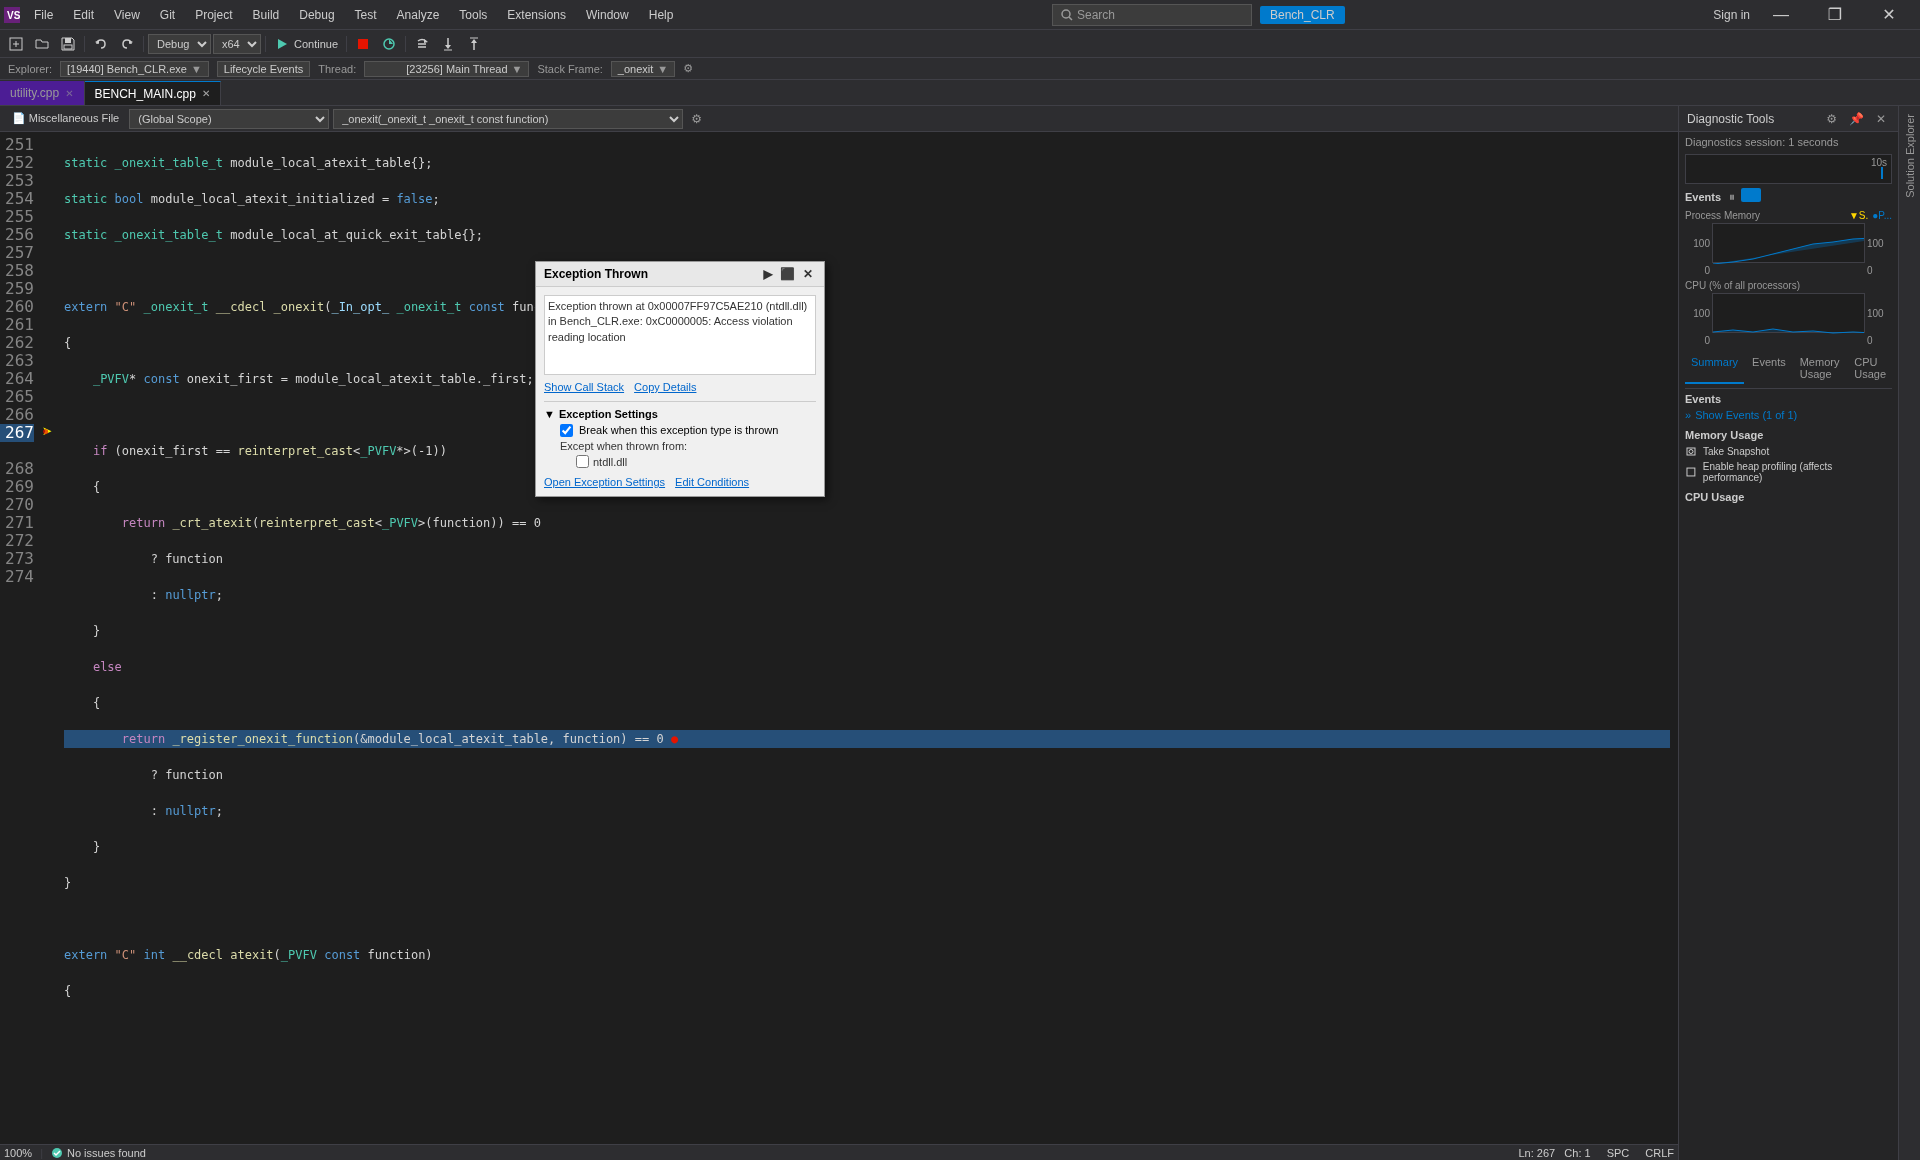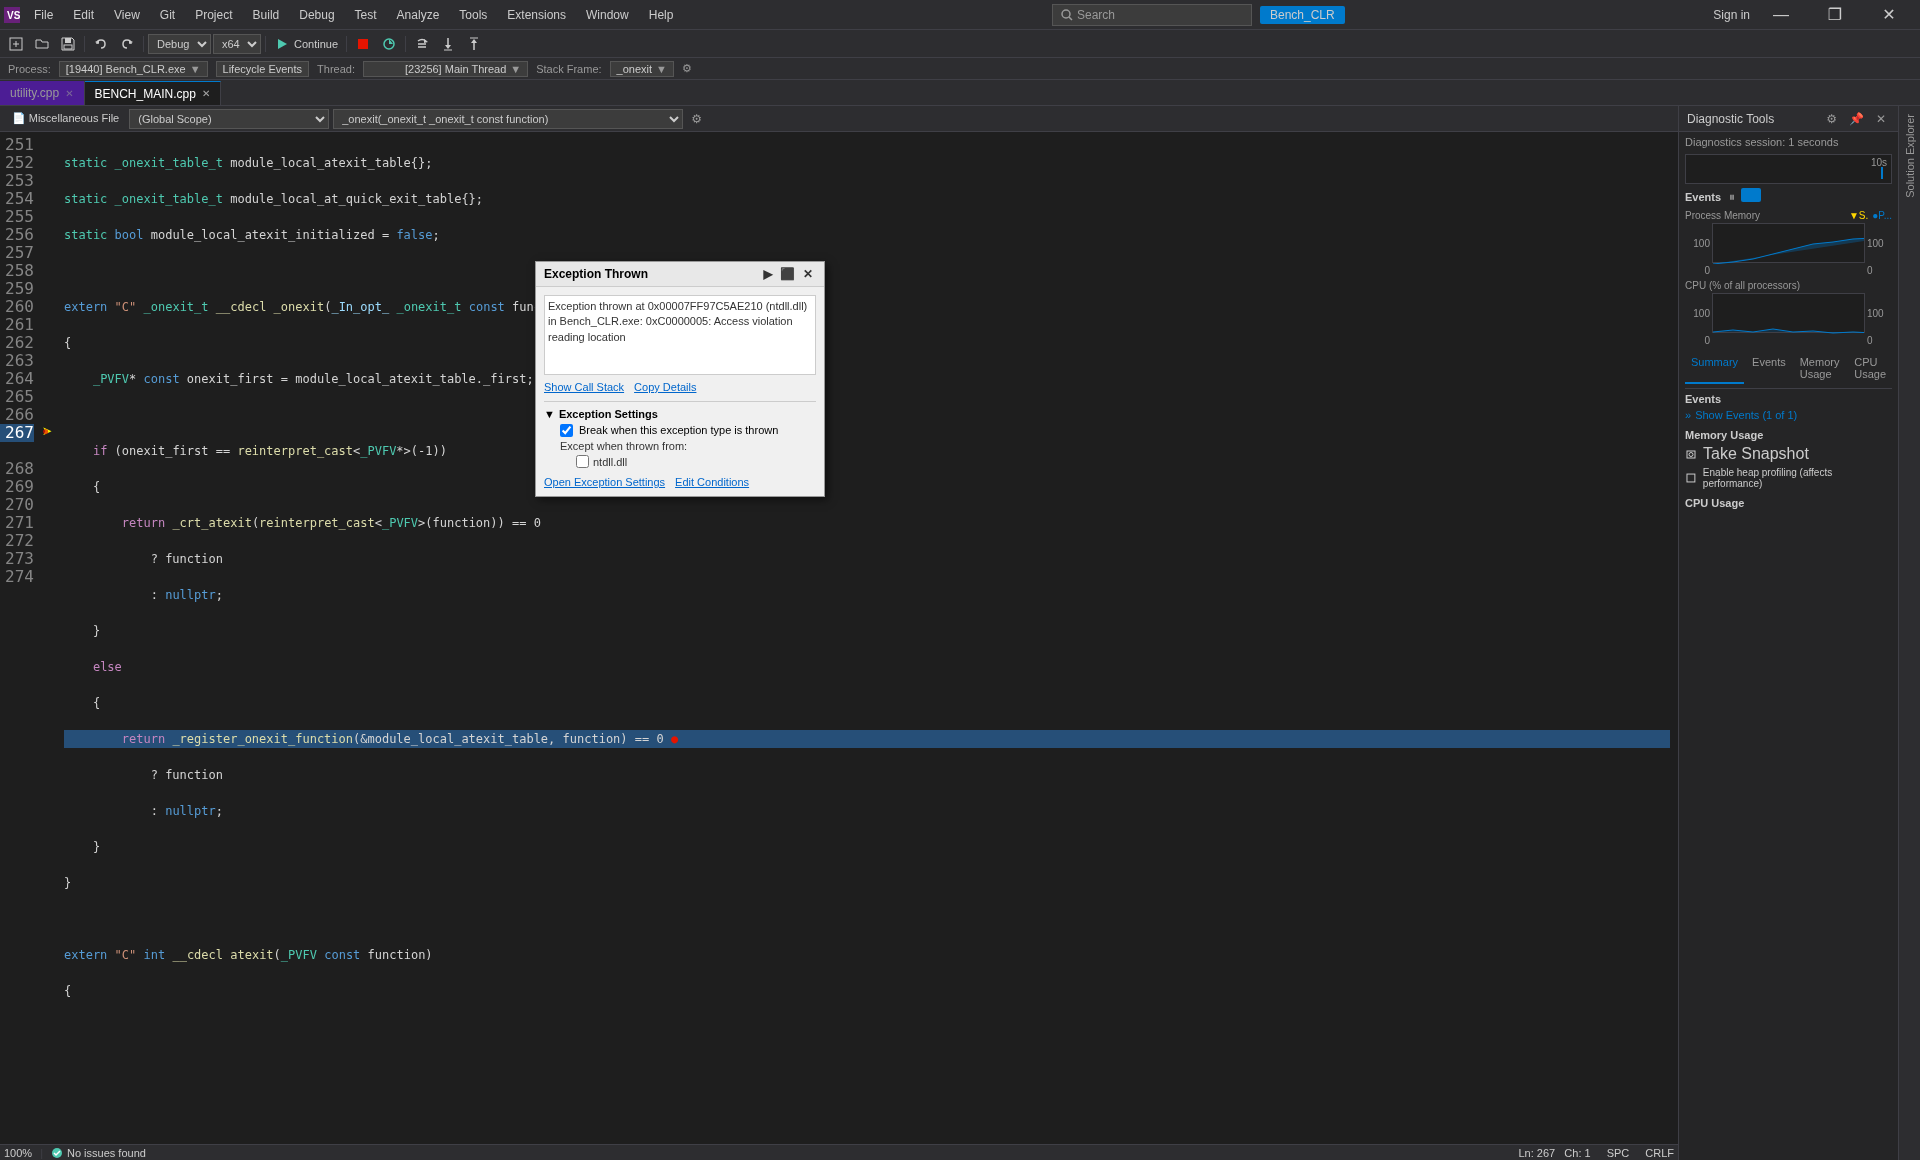--- a/index.html
+++ b/index.html
@@ -183,21 +183,21 @@
   <div class="tb-btn">
     <svg width="16" height="16" viewBox="0 0 16 16">
         <line x1="8" y1="14" x2="8" y2="6" stroke="#cccccc" stroke-width="1.5"></line>
         <polygon points="5,7 8,3 11,7" fill="#cccccc"></polygon>
         <line x1="4" y1="2" x2="12" y2="2" stroke="#cccccc" stroke-width="1"></line>
       </svg>
   </div>
 </div>
 
 <div id="infobar">
-  <span style="color:#999;">Process:</span>
+  <span style="color:#999;">Explorer:</span>
   <span style="background:#3c3c3c; border:1px solid #555; padding:1px 6px; display:flex; align-items:center; gap:4px; cursor:pointer;">
     <span style="color:#cccccc;">[19440] Bench_CLR.exe</span>
     <span style="color:#999;">▼</span>
   </span>
   <span style="color:#cccccc; cursor:pointer; border:1px solid #555; padding:1px 6px; background:#3c3c3c;">Lifecycle Events</span>
   <span style="color:#999;">Thread:</span>
   <span style="background:#3c3c3c; border:1px solid #555; padding:1px 6px; display:flex; align-items:center; gap:4px; cursor:pointer;">
     <span style="color:#cccccc;padding-left:35px;">[23256] Main Thread</span>
     <span style="color:#999;">▼</span>
   </span>
@@ -259,22 +259,22 @@
           <div style="height:18px;"></div>
           <div style="height:18px;"></div>
           <div style="height:18px;"></div>
         <div style="height:18px; position:relative;">
           <span style="color:#ffff00; font-size:12px; position:absolute; left:2px;">➤</span>
           <span style="color:#e51400; font-size:12px; position:absolute; left:2px; opacity:0.7;">●</span>
         </div>
       </div>
       <div id="code-content" style="flex:1; font-family:Consolas,monospace; font-size:12px; line-height:18px; padding:4px 8px; overflow:auto; white-space:pre; color:#d4d4d4; background:#1e1e1e;">
 <span class="code-line"><span style="color:#4ec9b0;">static</span> <span style="color:#4ec9b0;">_onexit_table_t</span> module_local_atexit_table{};</span>
+<span class="code-line"><span style="color:#4ec9b0;">static</span> <span style="color:#569cd6;">bool</span> module_local_atexit_initialized = <span style="color:#569cd6;">false</span>;</span>
 <span class="code-line"><span style="color:#4ec9b0;">static</span> <span style="color:#4ec9b0;">_onexit_table_t</span> module_local_at_quick_exit_table{};</span>
-<span class="code-line"><span style="color:#4ec9b0;">static</span> <span style="color:#569cd6;">bool</span> module_local_atexit_initialized = <span style="color:#569cd6;">false</span>;</span>
 <span class="code-line"></span>
 <span class="code-line"><span style="color:#569cd6;">extern</span> <span style="color:#ce9178;">"C"</span> <span style="color:#4ec9b0;">_onexit_t</span> <span style="color:#dcdcaa;">__cdecl</span> <span style="color:#dcdcaa;">_onexit</span>(<span style="color:#9cdcfe;">_In_opt_</span> <span style="color:#4ec9b0;">_onexit_t</span> <span style="color:#569cd6;">const</span> function)</span>
 <span class="code-line">{</span>
 <span class="code-line">    <span style="color:#4ec9b0;">_PVFV</span>* <span style="color:#569cd6;">const</span> onexit_first = module_local_atexit_table._first;</span>
 <span class="code-line"></span>
 <span class="code-line">    <span style="color:#c586c0;">if</span> (onexit_first == <span style="color:#dcdcaa;">reinterpret_cast</span>&lt;<span style="color:#4ec9b0;">_PVFV</span>*&gt;(-1))</span>
 <span class="code-line">    {</span>
 <span class="code-line">        <span style="color:#c586c0;">return</span> <span style="color:#dcdcaa;">_crt_atexit</span>(<span style="color:#dcdcaa;">reinterpret_cast</span>&lt;<span style="color:#4ec9b0;">_PVFV</span>&gt;(function)) == 0</span>
 <span class="code-line">            ? function</span>
 <span class="code-line">            : <span style="color:#569cd6;">nullptr</span>;</span>
@@ -385,21 +385,21 @@
       </div>
 
       <div style="border-top:1px solid #3f3f46; padding-top:4px;">
         <div style="font-size:11px; font-weight:bold; color:#cccccc; margin-bottom:4px;">Events</div>
         <div style="display:flex; align-items:center; gap:4px; font-size:11px; color:#007acc; cursor:pointer; margin-bottom:8px;">
           <span>»</span>
           <span>Show Events (1 of 1)</span>
         </div>
 
         <div style="font-size:11px; font-weight:bold; color:#cccccc; margin-bottom:4px;">Memory Usage</div>
-        <div style="display:flex; align-items:center; gap:6px; font-size:16px; color:#cccccc; cursor:pointer; margin-bottom:4px;">
+        <div style="display:flex; align-items:center; gap:6px; font-size:10px; color:#cccccc; cursor:pointer; margin-bottom:4px;">
           <svg width="12" height="12" viewBox="0 0 12 12">
               <rect x="2" y="3" width="8" height="7" fill="none" stroke="#cccccc" stroke-width="1"></rect>
               <circle cx="6" cy="6.5" r="2" fill="none" stroke="#cccccc" stroke-width="1"></circle>
             </svg>
           <span>Take Snapshot</span>
         </div>
         <div style="display:flex; align-items:center; gap:6px; font-size:11px; color:#cccccc; cursor:pointer; margin-bottom:8px;">
           <svg width="12" height="12" viewBox="0 0 12 12">
               <rect x="2" y="2" width="8" height="8" fill="none" stroke="#cccccc" stroke-width="1"></rect>
             </svg>

